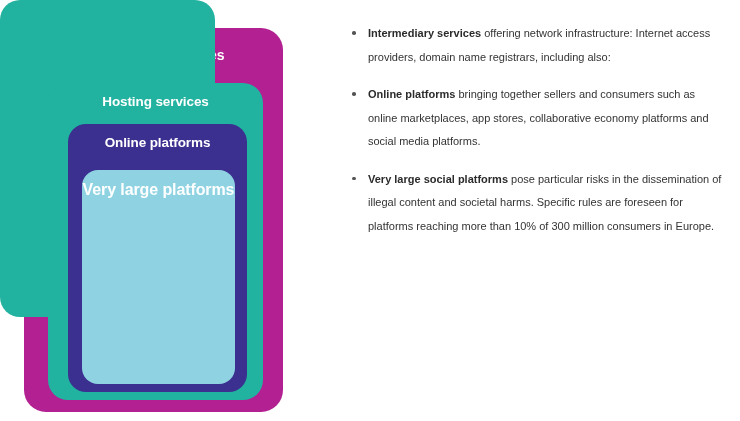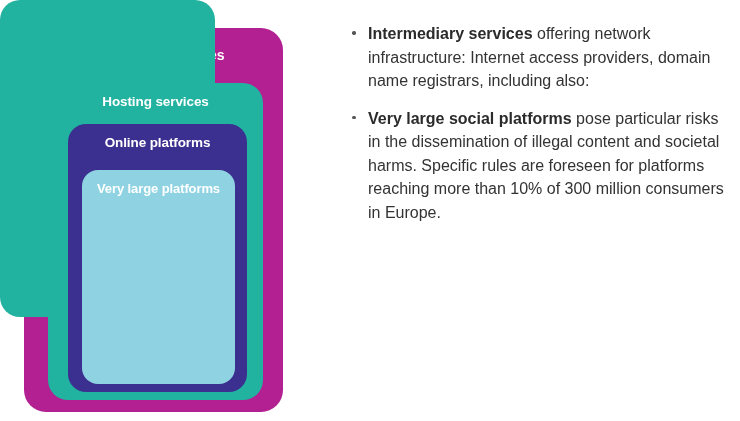--- a/index.html
+++ b/index.html
@@ -93,38 +93,38 @@
   #layer-verylarge {
     left: 82px;
     top: 170px;
     width: 153px;
     height: 214px;
     background: #8fd3e3;
     border-radius: 16px;
   }
   #layer-verylarge > .layer-label {
     padding-top: 12px;
-    font-size: 13px;
+    font-size: 16px;
   }
 
   
   #text-panel {
     position: absolute;
     left: 347px;
     top: 22px;
     width: 378px;
   }
 
   .bullet-item {
     position: relative;
     padding-left: 21px;
     margin-bottom: 14px;
     color: #333333;
     font-family: "Liberation Sans", sans-serif;
-    font-size: 16px;
+    font-size: 11px;
     line-height: 23.5px;
     text-align: left;
   }
   .bullet-item:last-child {
     margin-bottom: 0;
   }
 
   .bullet-marker {
     position: absolute;
     left: 5px;
@@ -168,20 +168,24 @@
   </div>
 
   <div id="text-panel">
 
     <div class="bullet-item">
       <span class="bullet-marker"></span>
       <span class="bullet-lead">Intermediary services</span><span> offering network infrastructure: Internet access providers, domain name registrars, including also:</span>
     </div>
 
 
+    <div class="bullet-item">
+      <span class="bullet-marker"></span>
+      <span class="bullet-lead">Online platforms</span><span> bringing together sellers and consumers such as online marketplaces, app stores, collaborative economy platforms and social media platforms.</span>
+    </div>
 
     <div class="bullet-item">
       <span class="bullet-marker"></span>
       <span class="bullet-lead">Very large social platforms</span><span> pose particular risks in the dissemination of illegal content and societal harms. Specific rules are foreseen for platforms reaching more than 10% of 300 million consumers in Europe.</span>
     </div>
 
   </div>
 
 </div>
 

